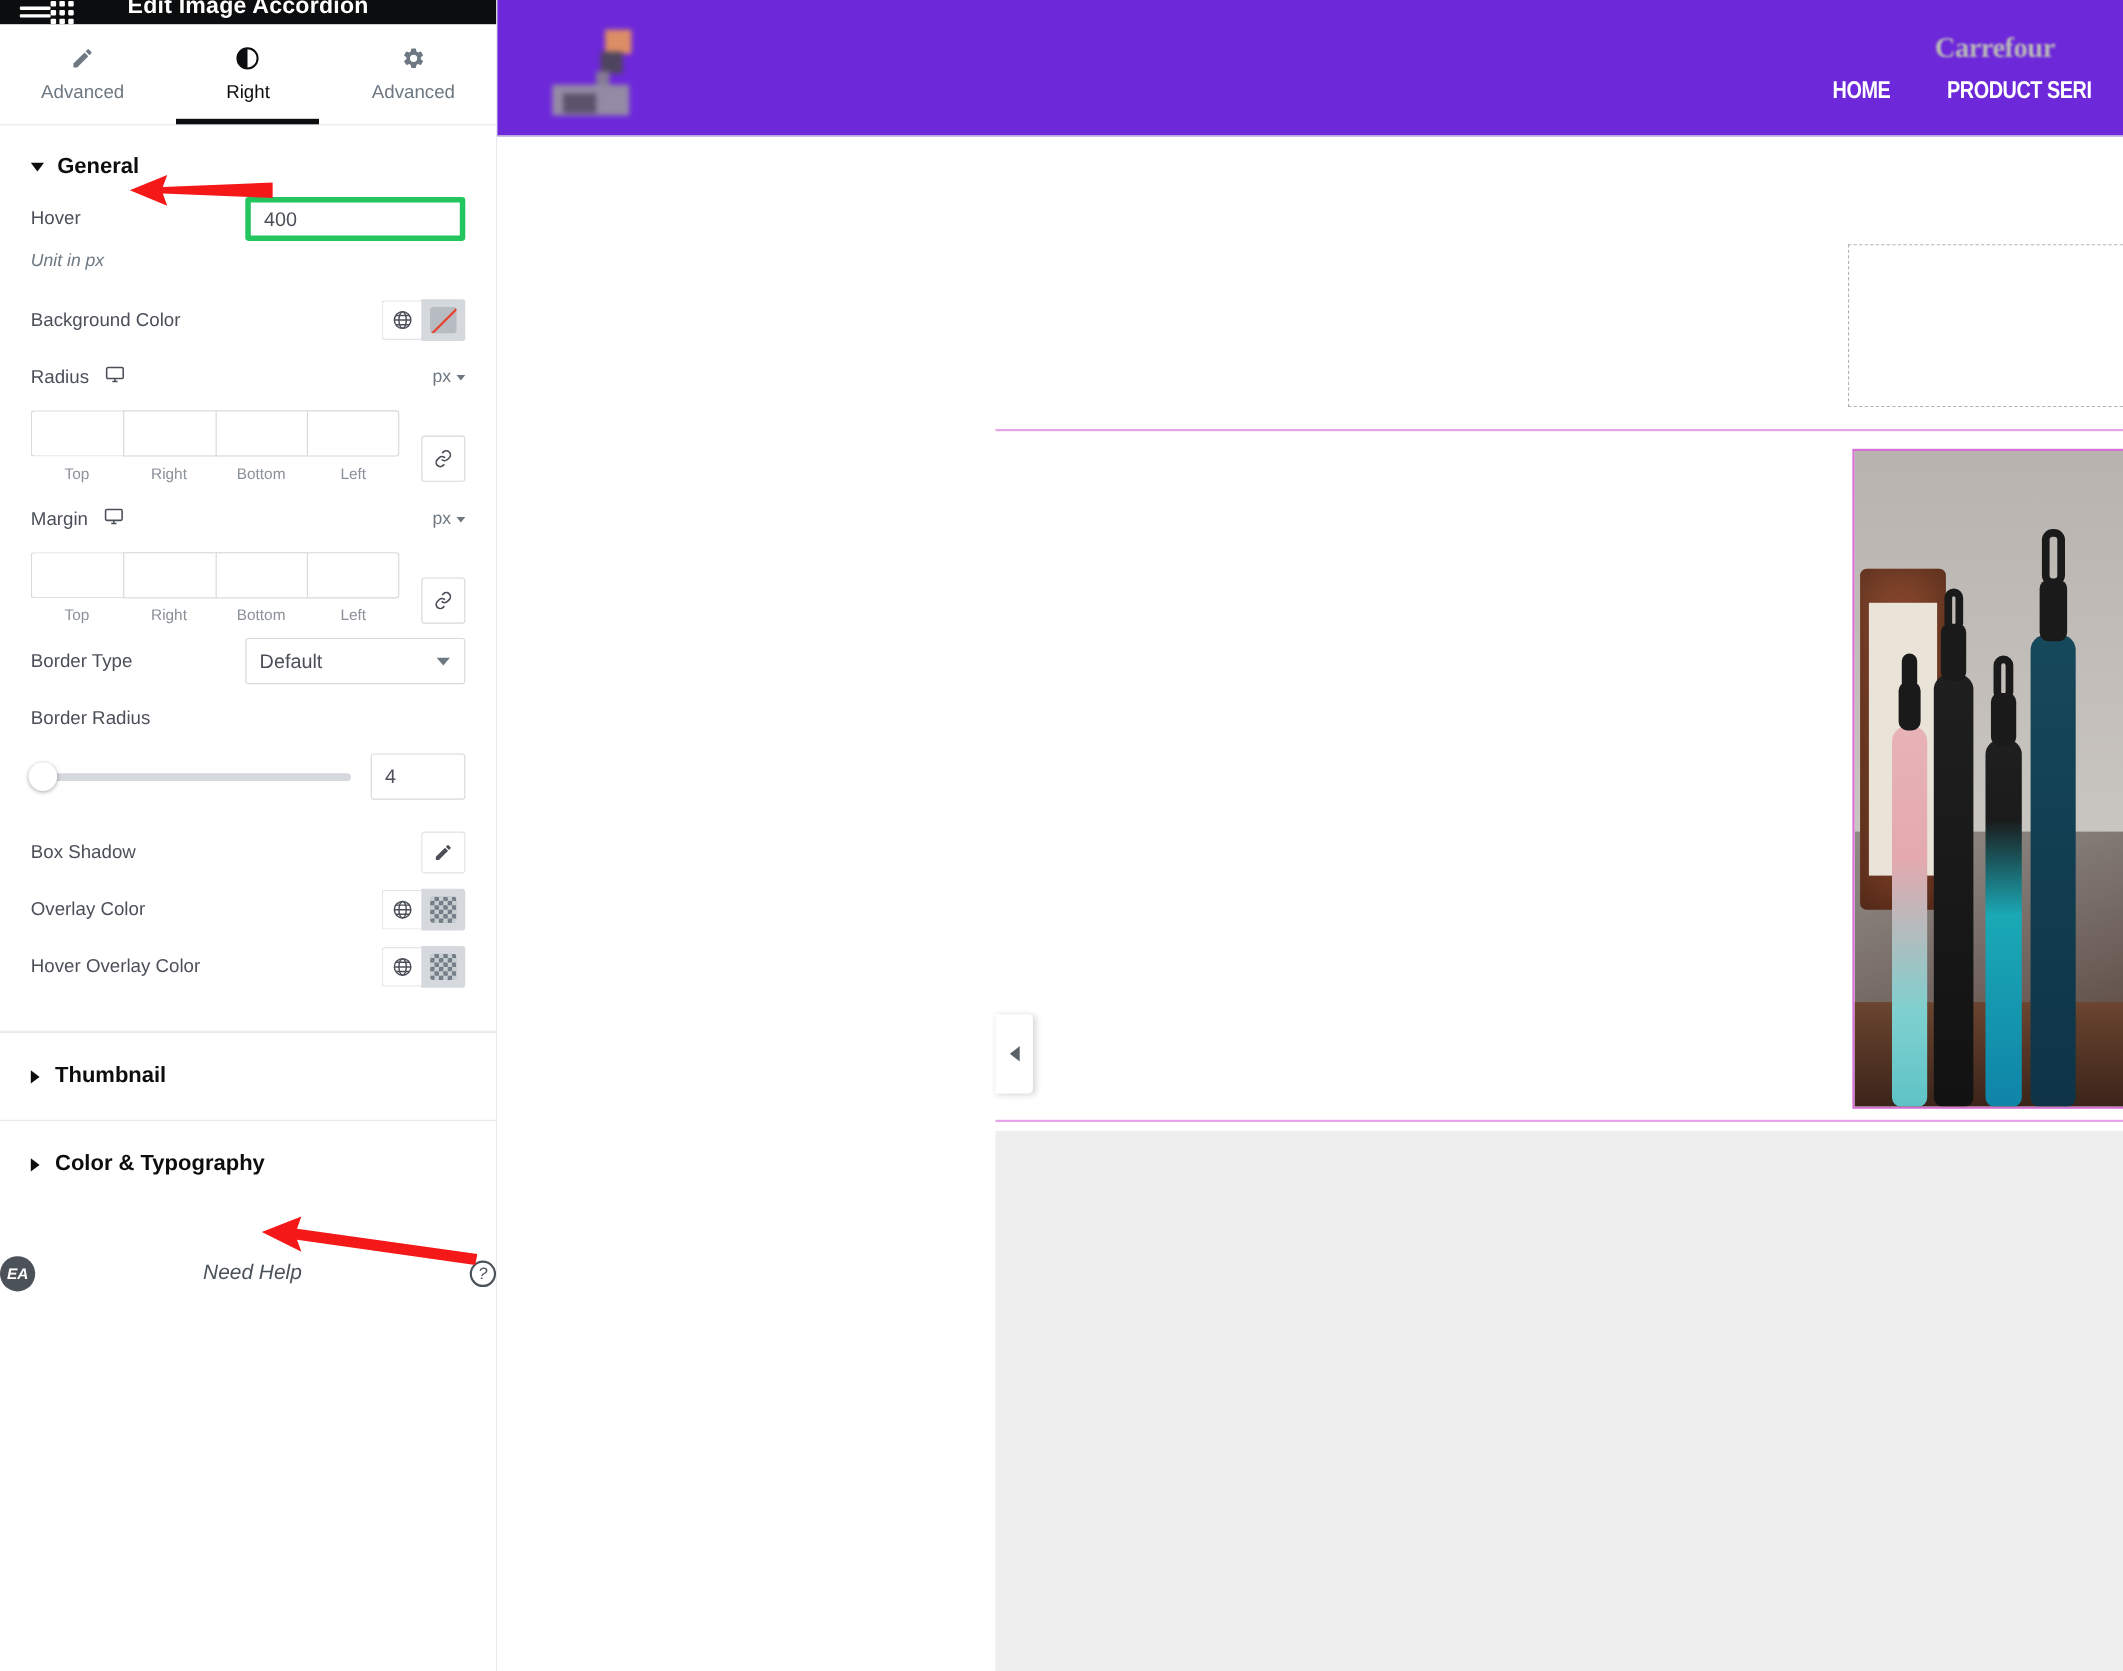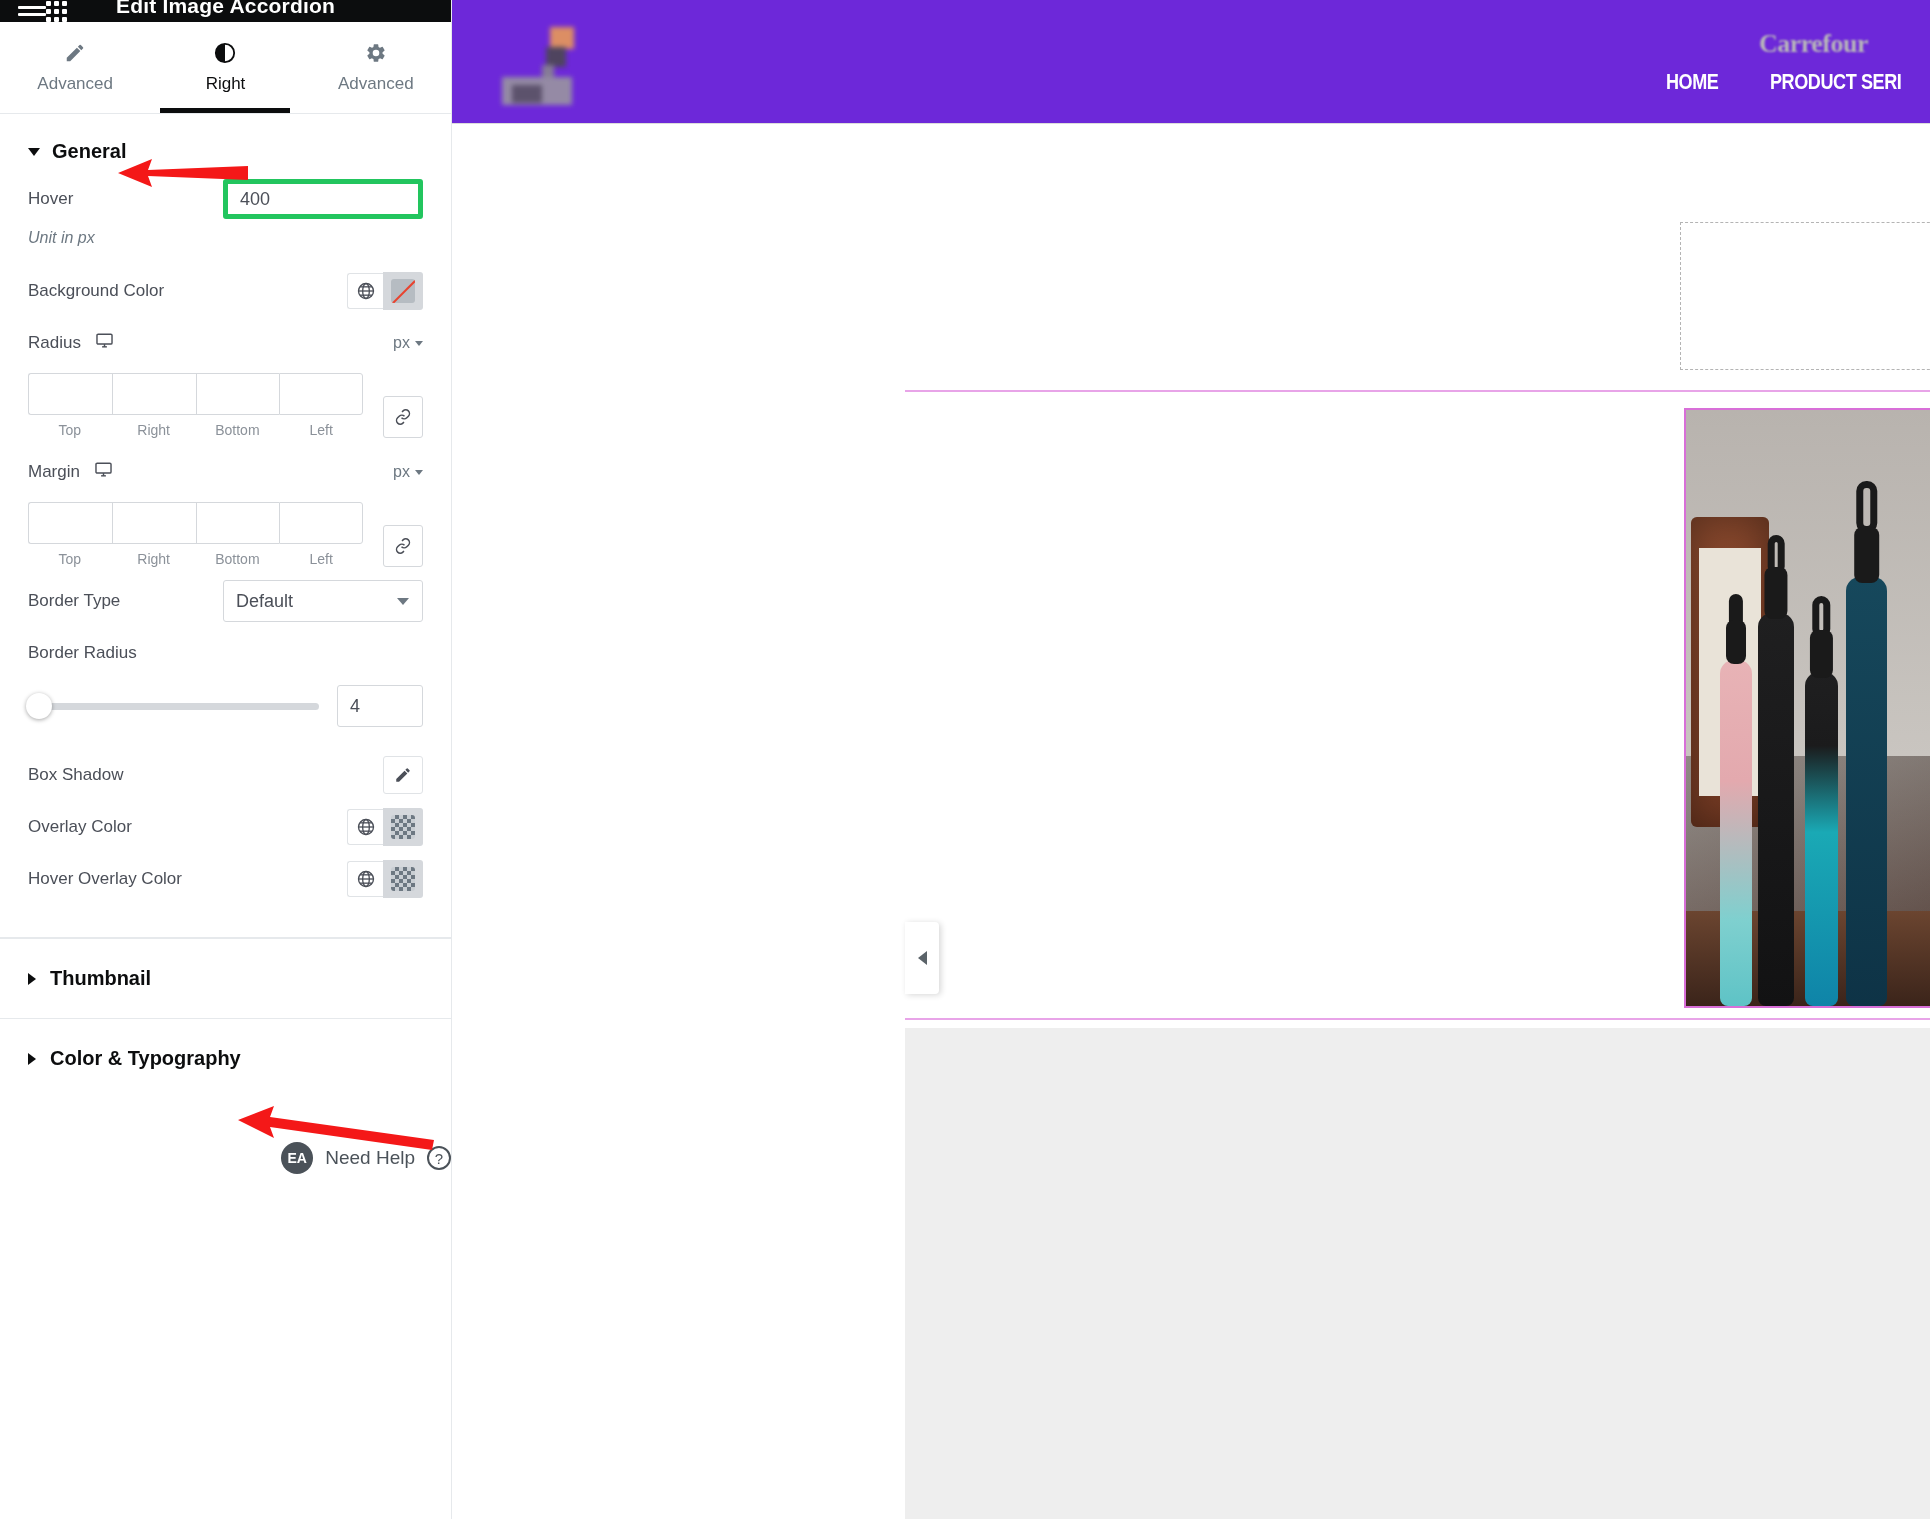--- a/index.html
+++ b/index.html
@@ -154,22 +154,22 @@
   }
 
   .collapsed-section {
     border-top: 1px solid #e6e9ec; border-bottom: 1px solid #e6e9ec;
     padding: 28px; display: flex; align-items: center; gap: 14px;
     font-size: 20px; font-weight: bold; color: #0c0d0e; cursor: pointer;
   }
   .panel-divider { border-top: 1px solid #e6e9ec; }
 
   .need-help {
-    display: flex; align-items: center; justify-content: flex-end; gap: 12px;
-    padding: 44px 0; font-size: 19px; color: #4b5259;
+    display: flex; align-items: center; justify-content: space-between; gap: 12px;
+    padding: 44px 0; font-size: 19px; color: #4b5259; font-style: italic;
   }
   .ea-badge {
     width: 32px; height: 32px; border-radius: 50%; background: #4b5259; color: #fff;
     font-size: 14px; font-weight: bold; display: flex; align-items: center; justify-content: center;
   }
   .q-badge {
     width: 24px; height: 24px; border-radius: 50%; border: 2px solid #4b5259; color: #4b5259;
     font-size: 15px; display: flex; align-items: center; justify-content: center;
   }
 

